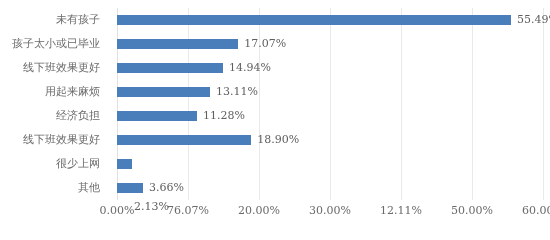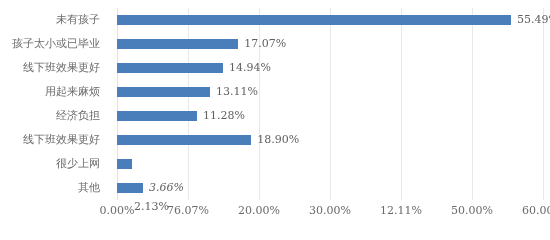--- a/index.html
+++ b/index.html
@@ -147,21 +147,21 @@
 
     <div class="row" style="top:144px;">
       <span class="cat-label">很少上网</span>
       <div class="bar" style="width: 15.123px; background: rgb(74, 126, 187);"></div>
       <span class="val-label" style="left: 11px; margin-top: 43px;">2.13%</span>
     </div>
 
     <div class="row" style="top:168px;">
       <span class="cat-label">其他</span>
       <div class="bar" style="width: 25.986px; background: rgb(74, 126, 187);"></div>
-      <span class="val-label" style="left: 25.986px; font-style: italic;">3.66%</span>
+      <span class="val-label" style="left: 25.986px;">3.66%</span>
     </div>
   </div>
 
   <div class="xaxis">
     <span class="tick-label" style="left:0px;">0.00%</span>
     <span class="tick-label" style="left:71px;">76.07%</span>
     <span class="tick-label" style="left:142px;">20.00%</span>
     <span class="tick-label" style="left:213px;">30.00%</span>
     <span class="tick-label" style="left:284px;">12.11%</span>
     <span class="tick-label" style="left:355px;">50.00%</span>

